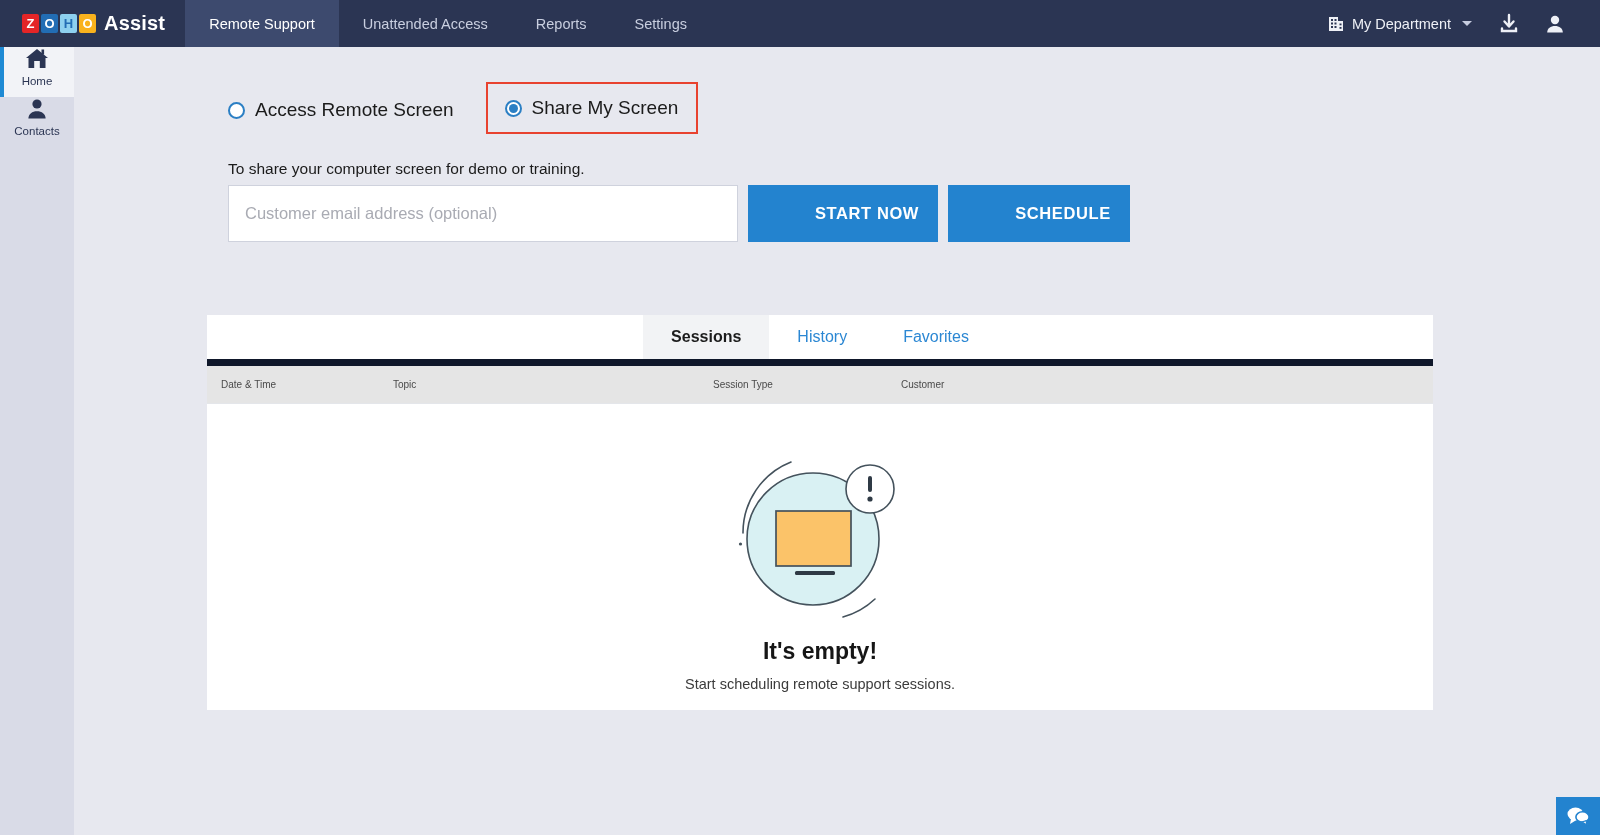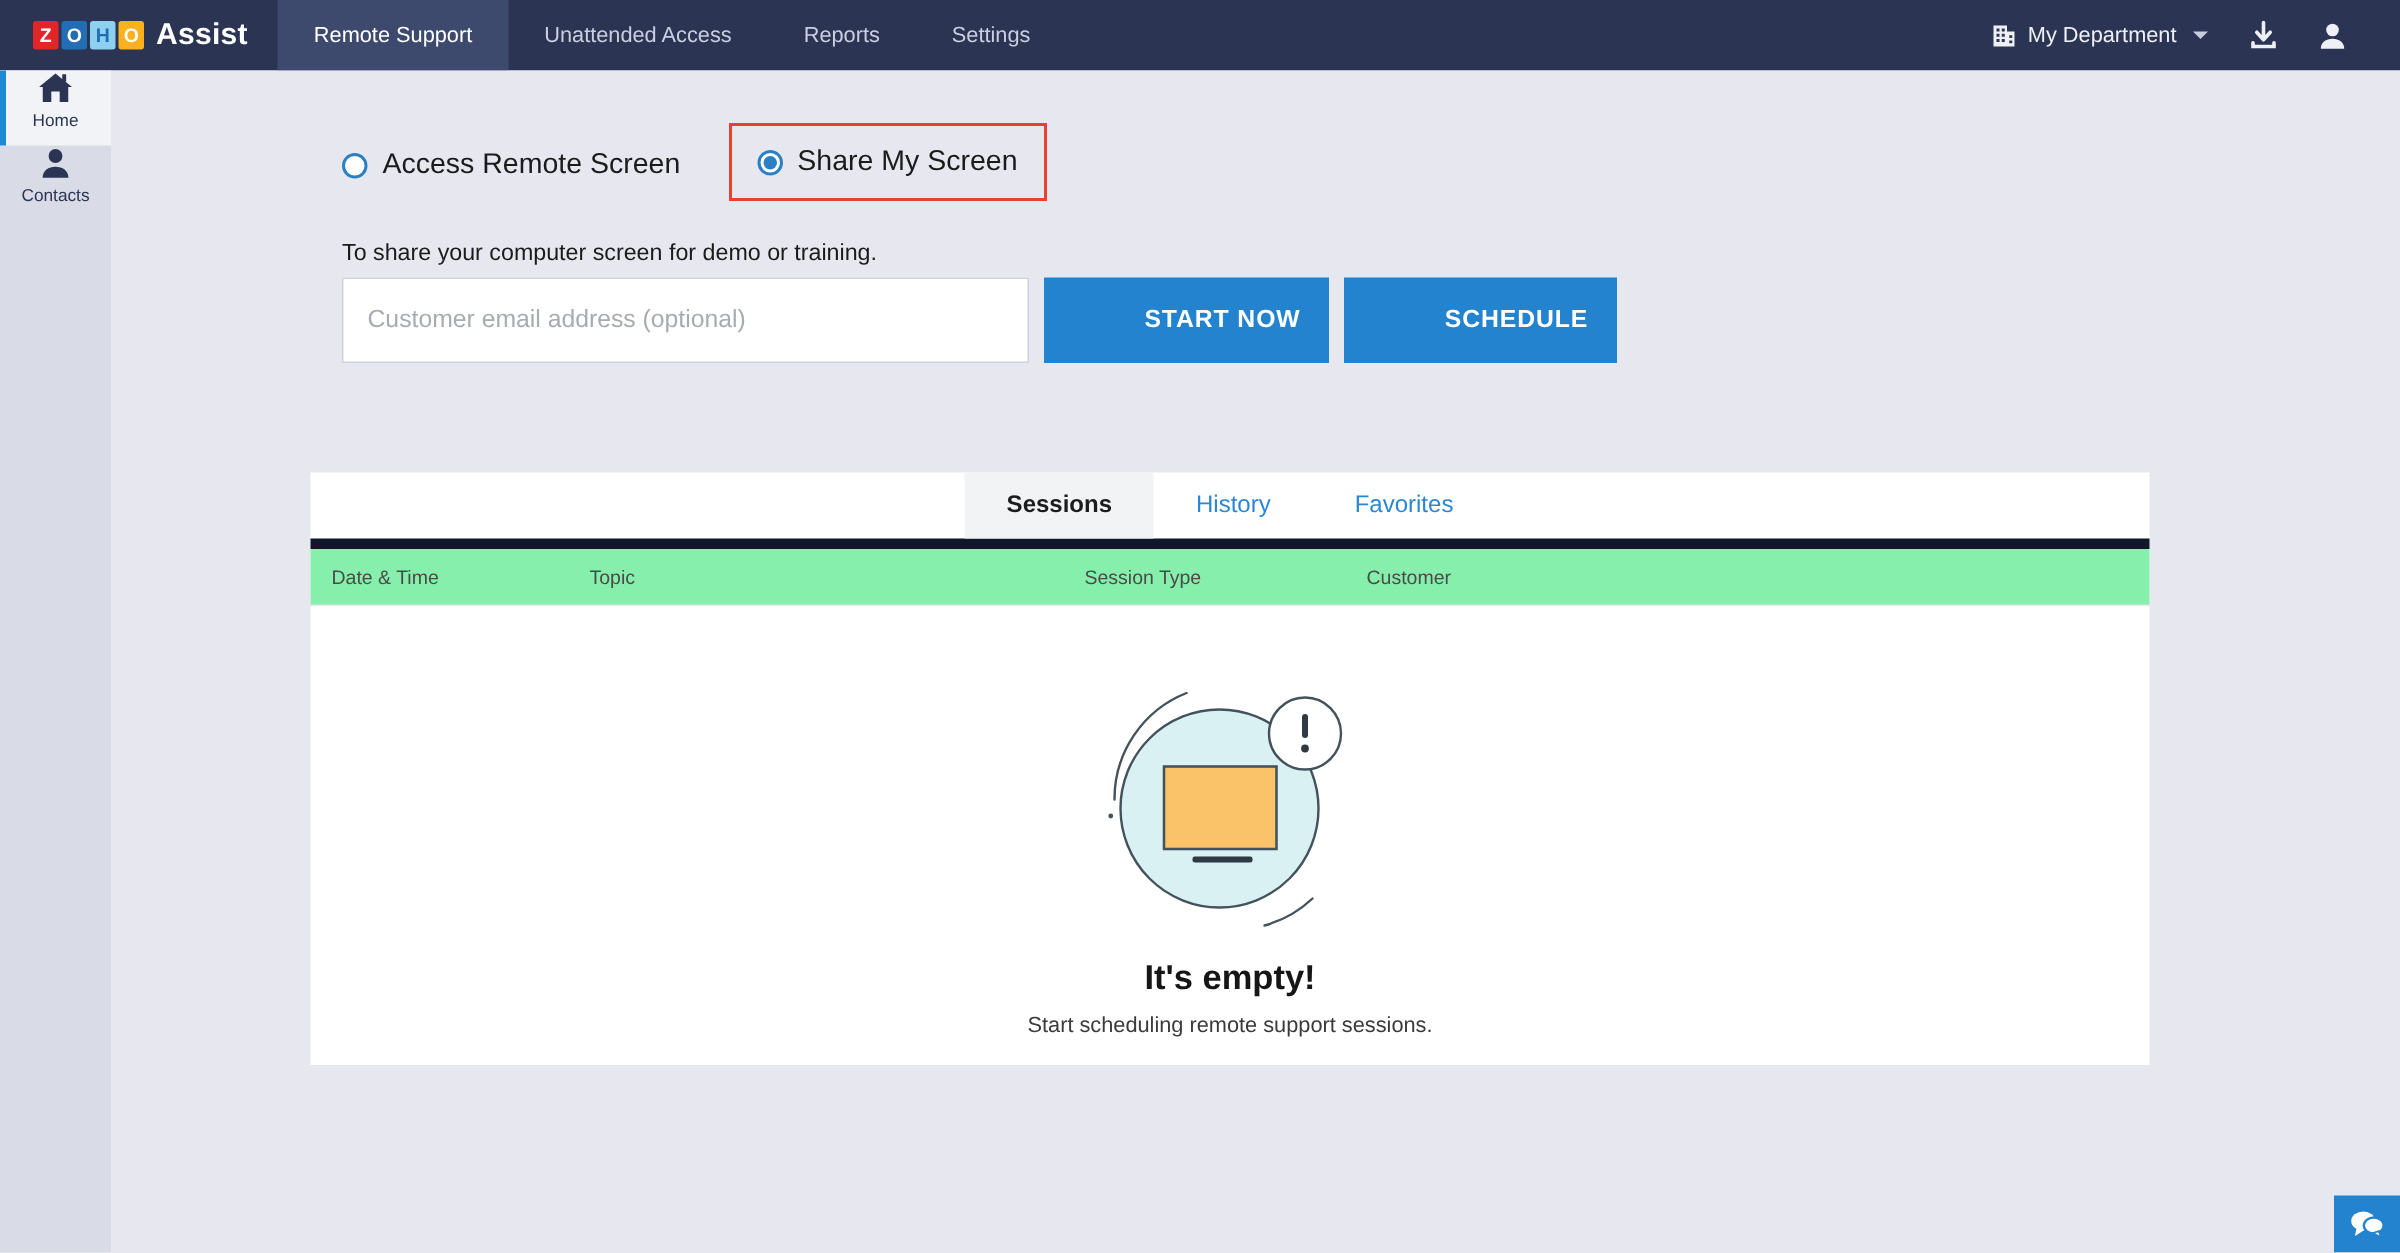--- a/index.html
+++ b/index.html
@@ -112,21 +112,21 @@
   .desc {
     position: absolute; left: 154px; top: 113px;
     font-size: 15.5px; color: #1b1b1b;
   }
 
   .action-row {
     position: absolute; left: 154px; top: 138px;
     display: flex; align-items: stretch; gap: 10px;
   }
   .email-input {
-    width: 458px; height: 57px; background: #fff;
+    width: 510px; height: 57px; background: #fff;
     border: 1px solid #cfd2dd; padding: 0 16px;
     font-size: 16.5px; color: #333;
     font-family: "Liberation Sans", sans-serif;
     outline: none;
   }
   .email-input::placeholder { color: #a9abb3; }
   .btn {
     min-width: 190px; height: 57px; background: #2383cf;
     color: #fff; border: none; cursor: pointer;
     font-size: 16.5px; font-weight: 600; letter-spacing: .6px;
@@ -145,29 +145,29 @@
     justify-content: center; border-bottom: 7px solid #0f172a;
   }
   .tab {
     display: flex; align-items: center; padding: 0 28px;
     font-size: 16px; color: #2b87d3; cursor: pointer;
   }
   .tab.active {
     background: #f2f3f5; color: #1c1c1c; font-weight: bold;
   }
   .thead {
-    height: 38px; background: #86efac;
+    height: 38px; background: #e5e5e5;
     display: flex; align-items: center;
-    font-size: 13px; color: #4a4a4a;
+    font-size: 10px; color: #4a4a4a;
     border-bottom: 1px solid #e4e6ea;
   }
   .th { padding-left: 0; }
   .th-1 { width: 186px; padding-left: 14px; }
   .th-2 { width: 320px; }
-  .th-3 { width: 188px; margin-left: 10px; }
+  .th-3 { width: 188px; }
   .th-4 { width: 200px; }
 
   .empty {
     display: flex; flex-direction: column;
     align-items: center; justify-content: flex-start;
     padding-top: 43px;
   }
   .empty-title {
     font-size: 23px; font-weight: bold; color: #161616;
     margin-top: 16px;

